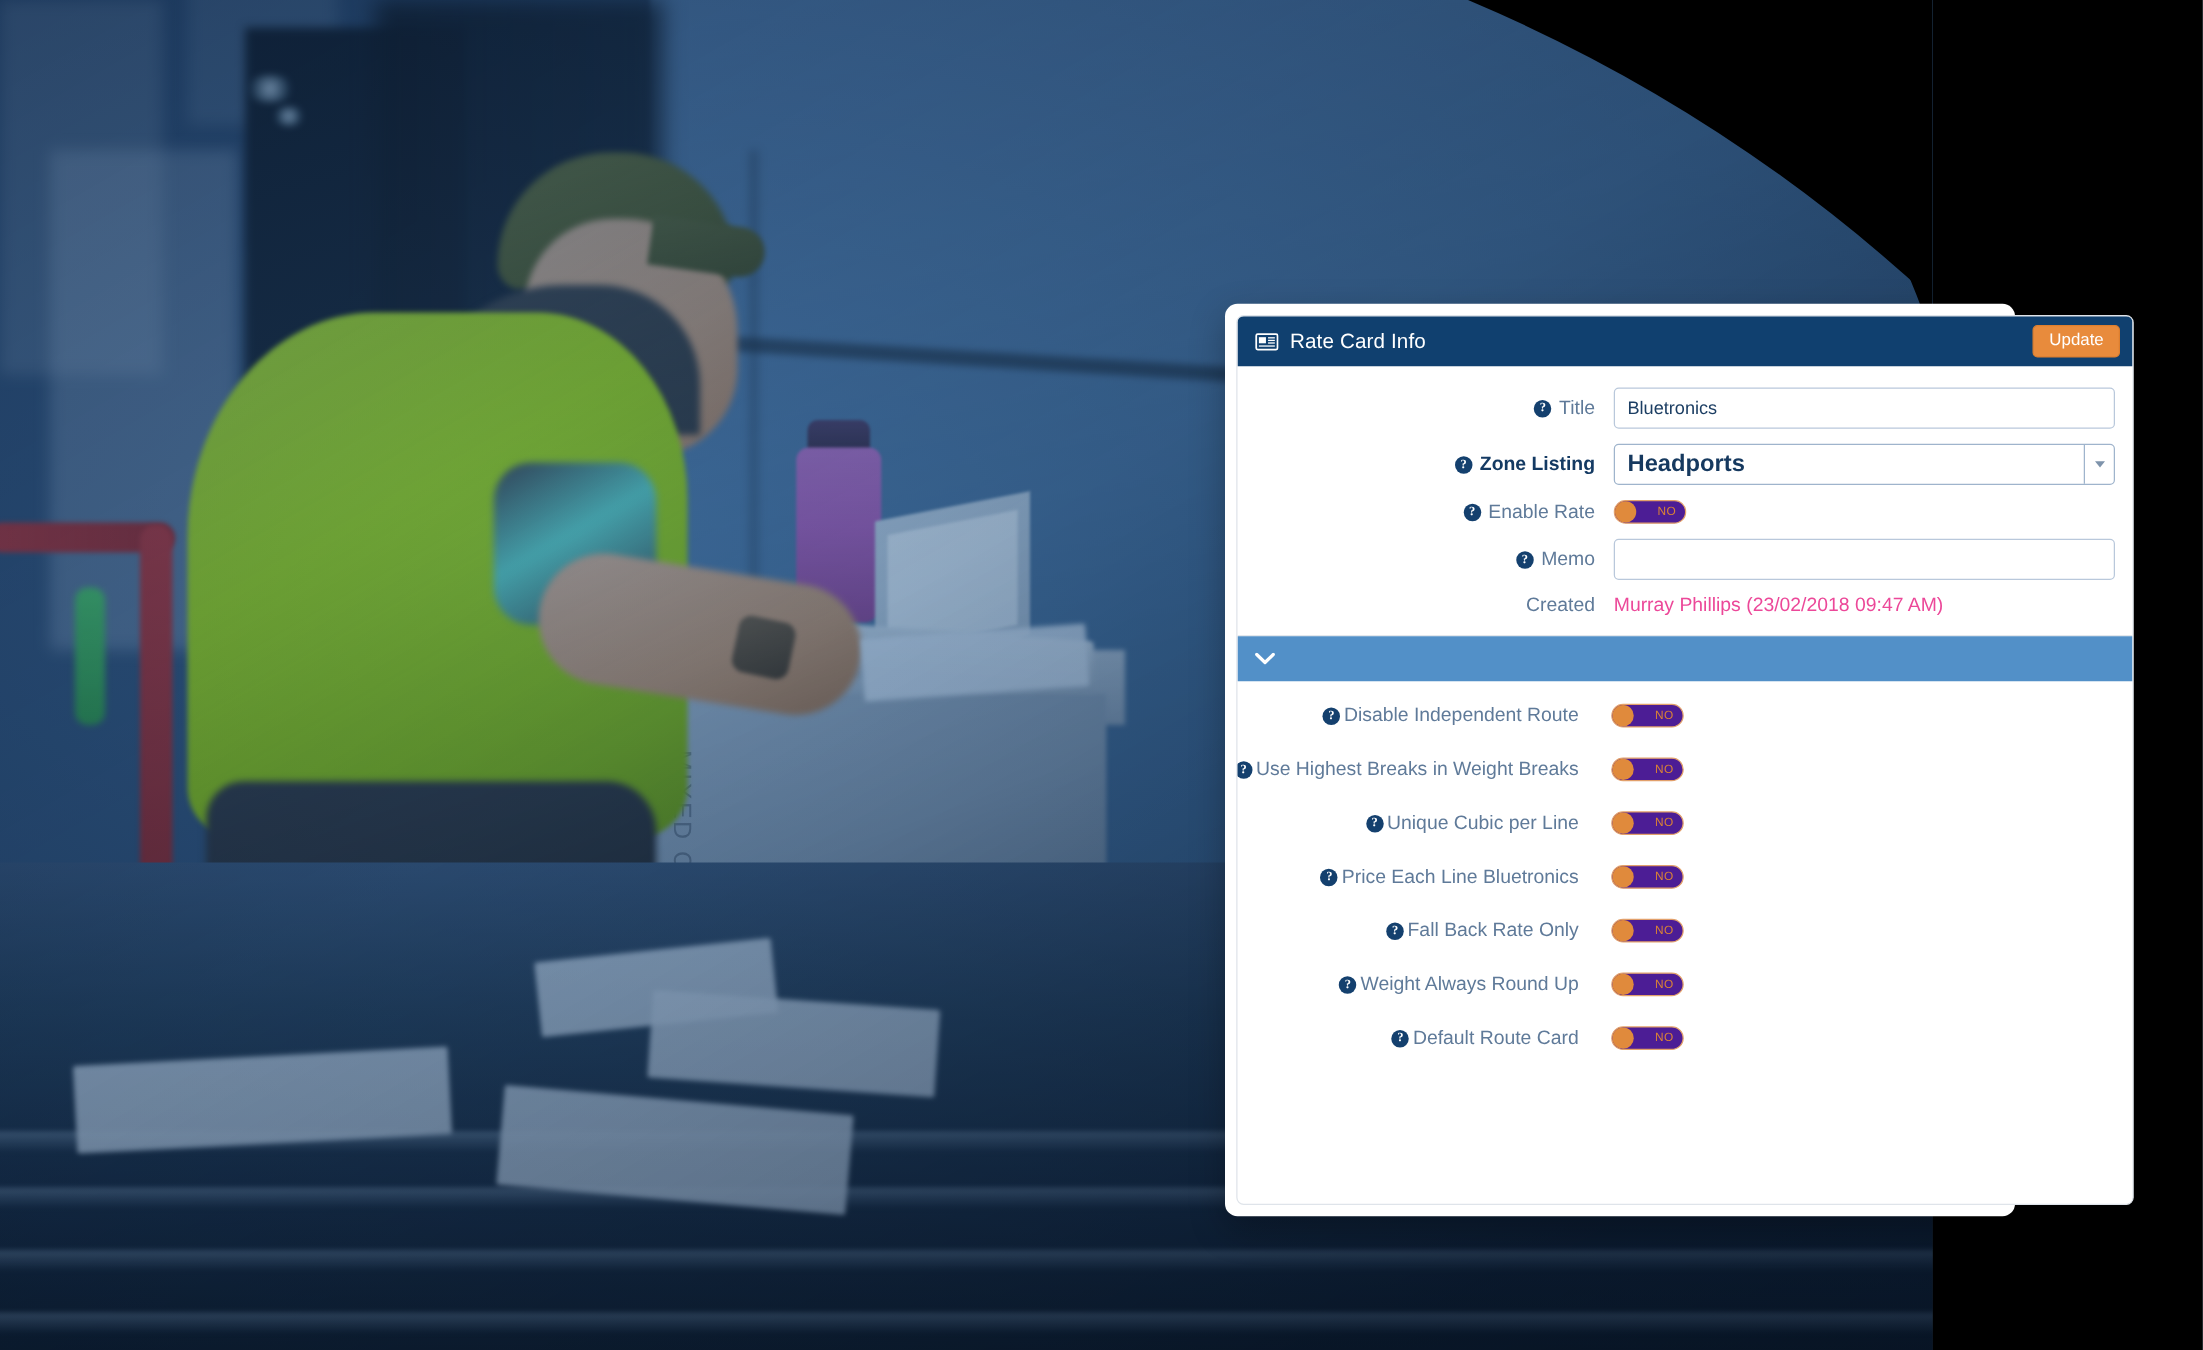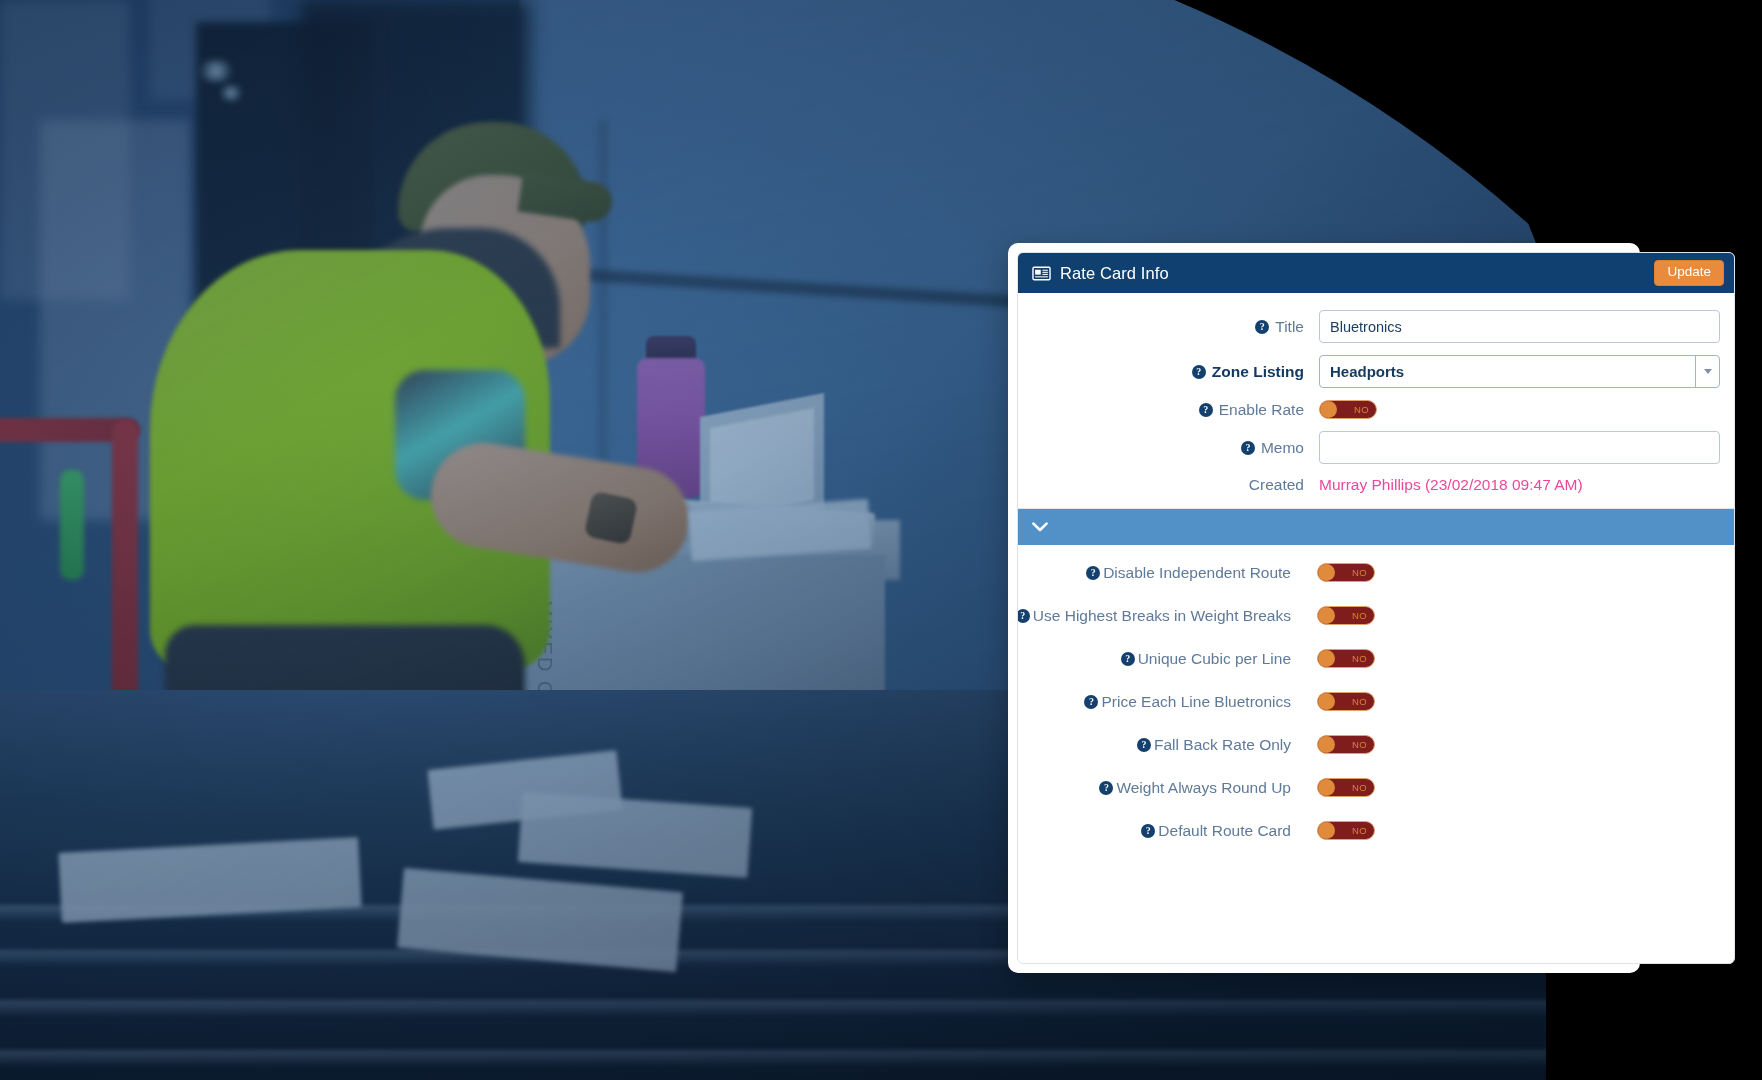--- a/index.html
+++ b/index.html
@@ -284,21 +284,20 @@
   
   .panel-frame {
     position: absolute;
     left: 980px;
     top: 243px;
     width: 632px;
     height: 730px;
     background: #ffffff;
     border-radius: 10px;
     box-shadow: 0 10px 28px rgba(0,0,0,0.28);
-    margin-left: 28px;
   }
   .panel {
     position: absolute;
     left: 9px;
     top: 9px;
     width: 718px;
     height: 712px;
     background: #ffffff;
     border: 1px solid #dfe4ea;
     border-radius: 6px;
@@ -404,21 +403,21 @@
     border: 1px solid #9fb4cc;
     border-radius: 4px;
     background: #ffffff;
     box-sizing: border-box;
     display: flex;
     align-items: center;
   }
   .sel-value {
     flex: 1 1 auto;
     padding: 0 10px;
-    font-size: 15px;
+    font-size: 19px;
     font-weight: 700;
     color: #16395f;
     white-space: nowrap;
     overflow: hidden;
   }
   .sel-btn {
     width: 23px;
     height: 31px;
     flex: 0 0 23px;
     border-left: 1px solid #9fb4cc;
@@ -433,21 +432,21 @@
     border-right: 4px solid transparent;
     border-top: 5px solid #7e93ab;
   }
 
   
   .toggle {
     width: 58px;
     height: 19px;
     border: 1px solid #e2a06b;
     border-radius: 10px;
-    background: #7f1d1d;
+    background: #4c1d95;
     position: relative;
     cursor: pointer;
     box-sizing: border-box;
   }
   .toggle .knob {
     position: absolute;
     left: 0px; top: 0px;
     width: 17px; height: 17px;
     border-radius: 50%;
     background: #e08a3c;

